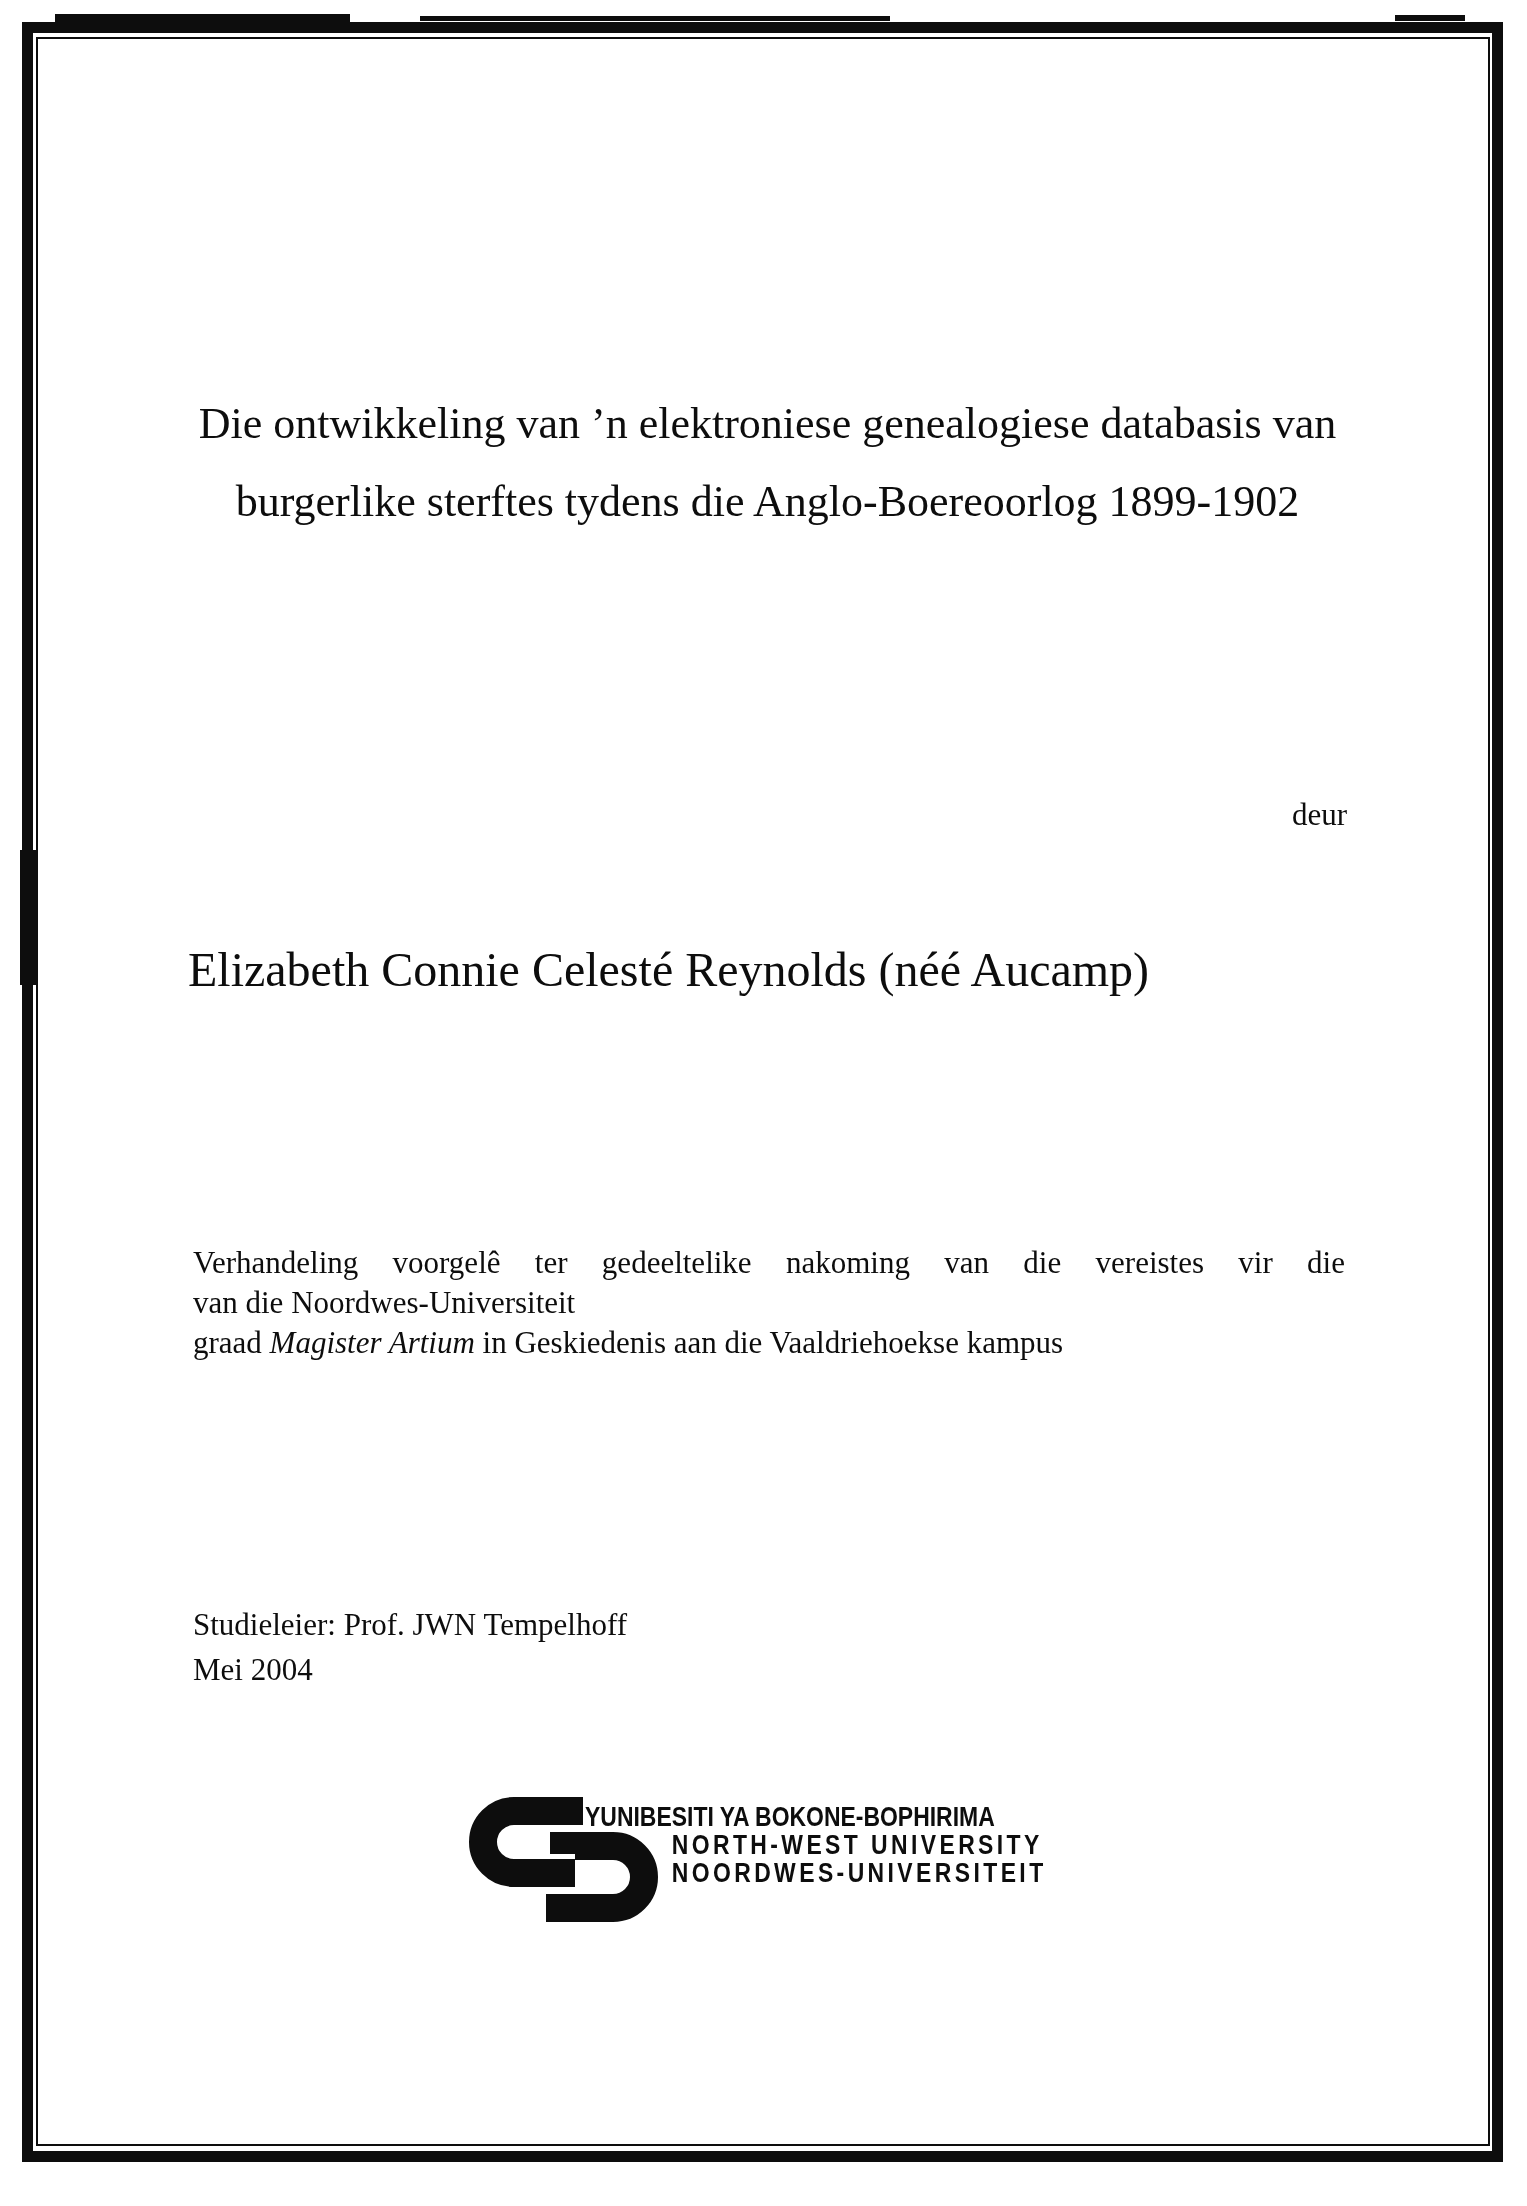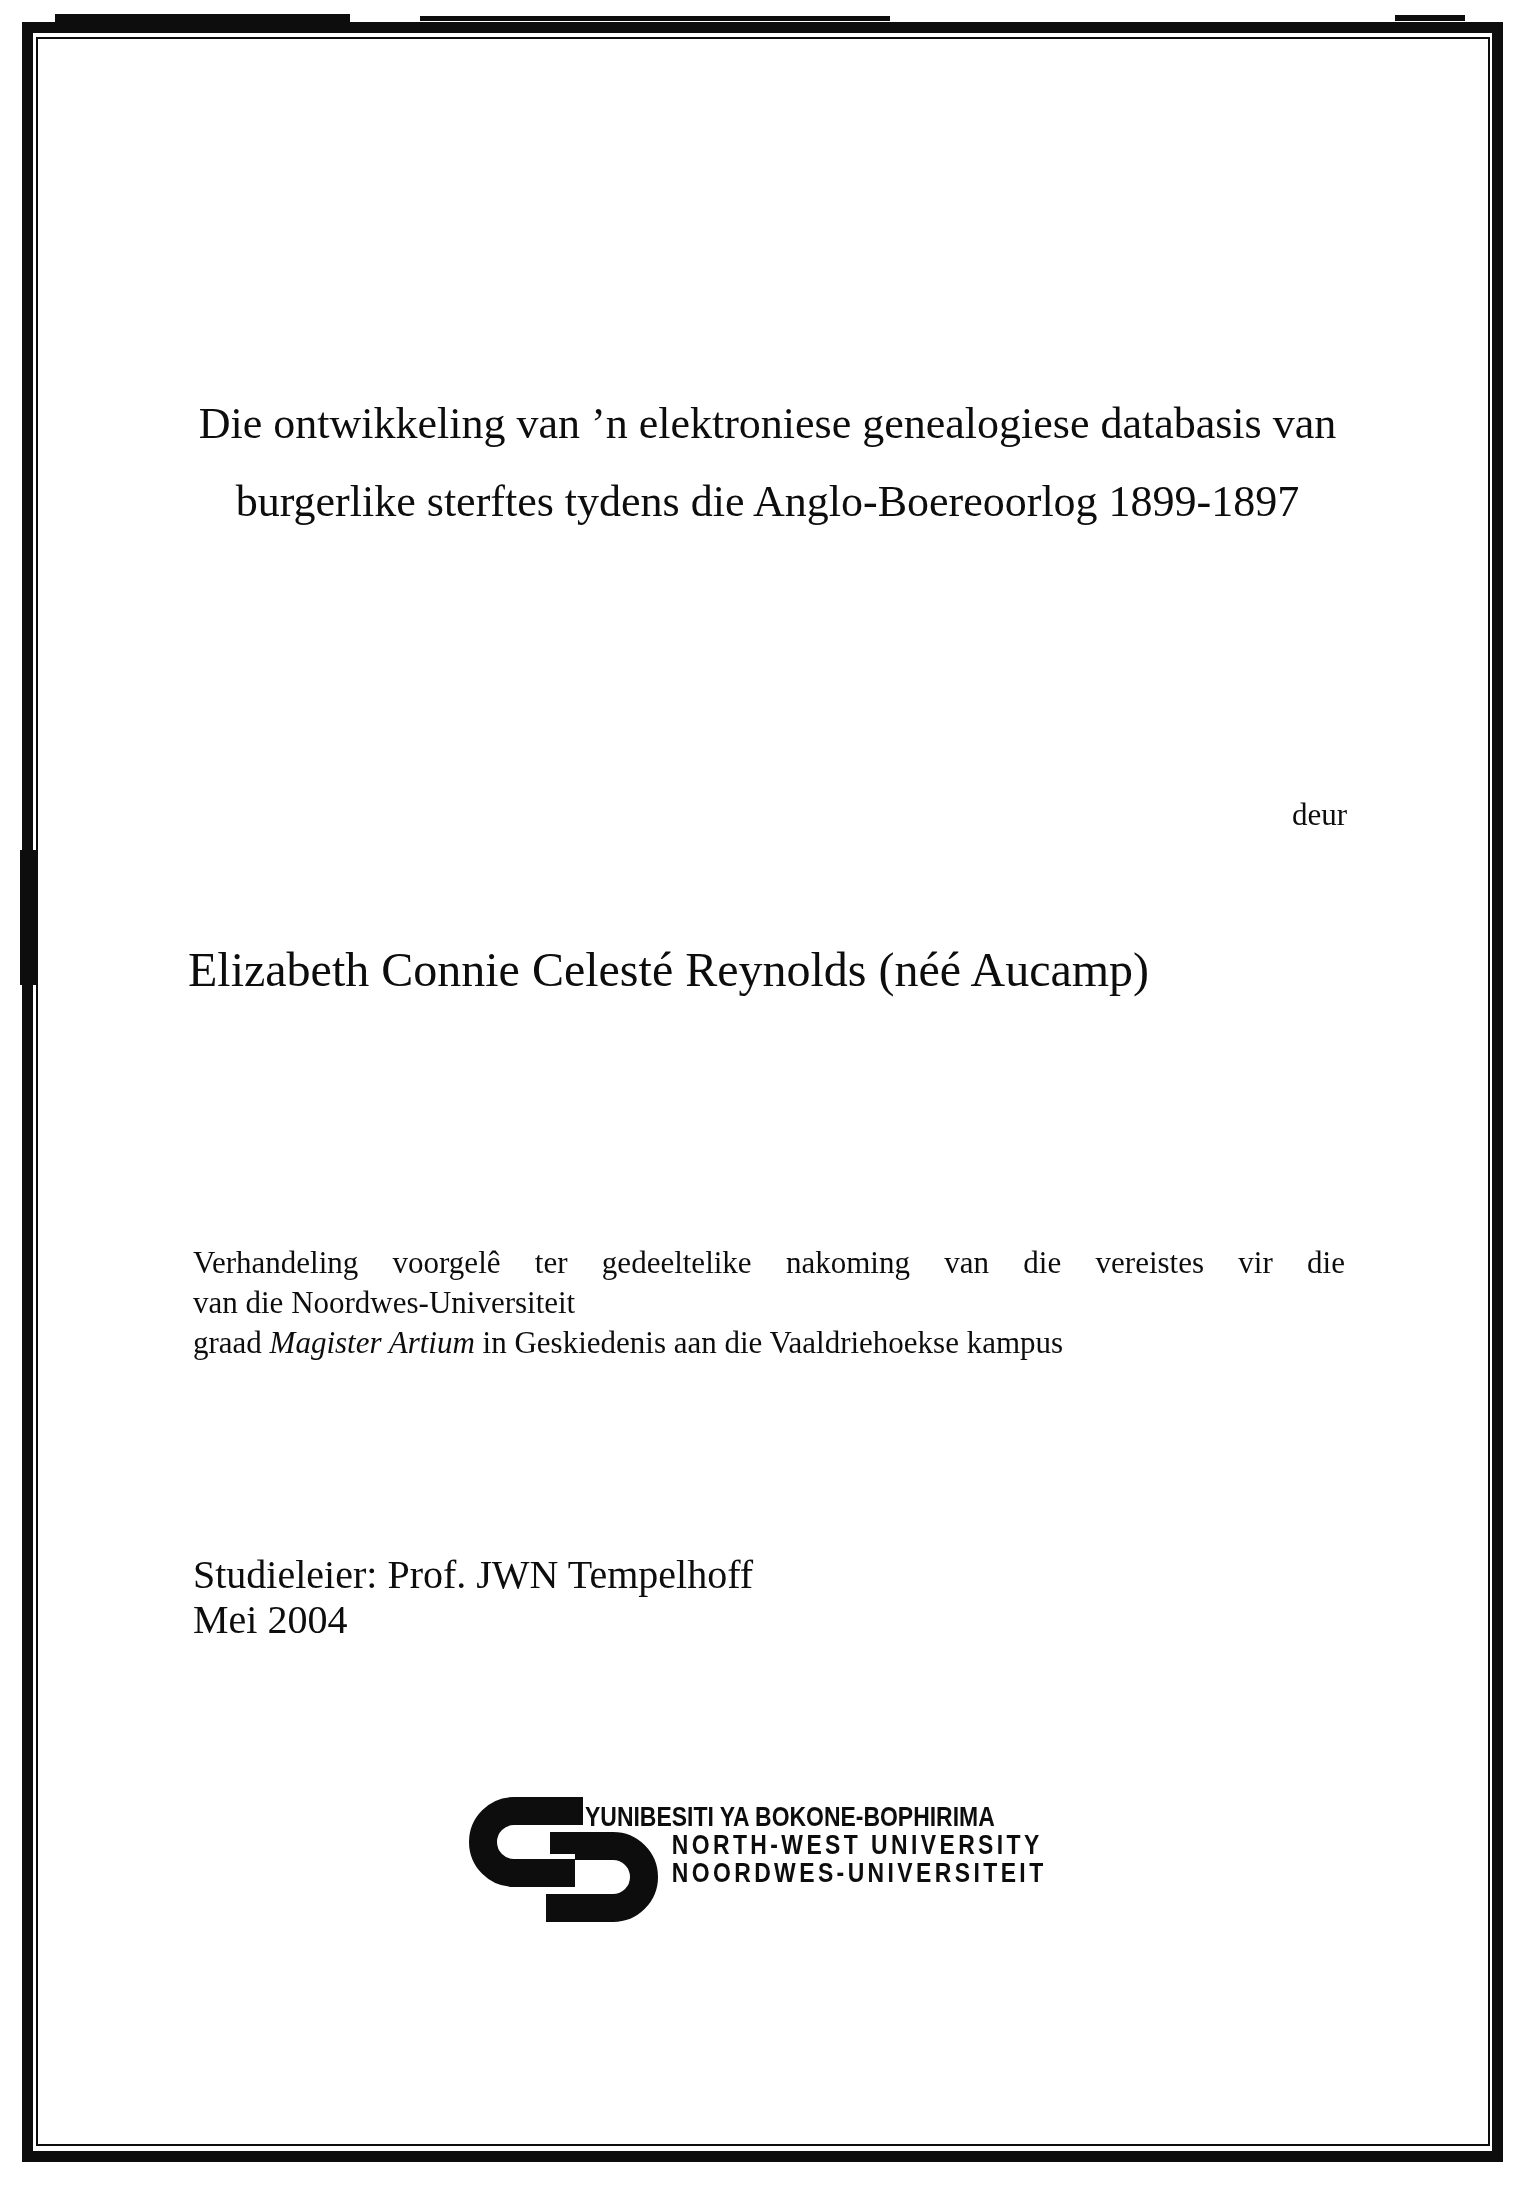--- a/index.html
+++ b/index.html
@@ -24,22 +24,22 @@
     text-align:right; font-size:31px; line-height:40px; }
 
   .author-line { position:absolute; left:188px; right:180px; top:948px;
     text-align:left; font-size:48px; line-height:44px; white-space:nowrap; }
 
   .statement { position:absolute; left:193px; right:182px; top:1218px;
     font-size:31px; line-height:40px;margin-top:25px; }
   .statement .justified { text-align:justify; text-align-last:justify; }
   .statement .it { font-style:italic; }
 
-  .supervisor-block { position:absolute; left:193px; right:182px; top:1552px;
-    font-size:40px; line-height:45px; }
+  .supervisor-block { position:absolute; left:193px; right:182px; top:1602px;
+    font-size:31px; line-height:45px; }
 
   .logo-mark { position:absolute; left:466px; top:1796px; }
   .logo-text { position:absolute; left:585px; top:1803px;
     font-family:"Liberation Sans", sans-serif; font-weight:bold;
     font-size:27px; line-height:28px; color:var(--ink,#0d0d0d);
     transform:scaleX(0.85); transform-origin:left top; white-space:nowrap; }
   .logo-text .l2, .logo-text .l3 { margin-left:102px; letter-spacing:4px; }
 </style>
 </head>
 <body>
@@ -51,21 +51,21 @@
 
   <div class="smudge" style="left:55px; top:14px; width:295px; height:12px;"></div>
   <div class="smudge" style="left:420px; top:16px; width:470px; height:5px;"></div>
   <div class="smudge" style="left:1395px; top:15px; width:70px; height:6px;"></div>
   <div class="smudge" style="left:20px; top:850px; width:18px; height:135px;"></div>
   <div class="smudge" style="left:30px; top:2184px; width:460px; height:10px;"></div>
   <div class="smudge" style="left:490px; top:2188px; width:625px; height:6px; background:#3a3a3a;"></div>
 
   <div class="title-block">
     <div class="title-line">Die ontwikkeling van ’n elektroniese genealogiese databasis van</div>
-    <div class="title-line">burgerlike sterftes tydens die Anglo-Boereoorlog 1899-1897</div>
+    <div class="title-line">burgerlike sterftes tydens die Anglo-Boereoorlog 1899-1902</div>
   </div>
 
   <div class="byline-label">deur</div>
 
   <div class="author-line">Elizabeth Connie Celesté Reynolds (néé Aucamp)</div>
 
   <div class="statement">
     <div class="justified">Verhandeling voorgelê ter gedeeltelike nakoming van die vereistes vir die</div>
     <div>van die Noordwes-Universiteit</div>
     <div><span>graad </span><span class="it">Magister Artium</span><span> in Geskiedenis aan die Vaaldriehoekse kampus</span></div>

